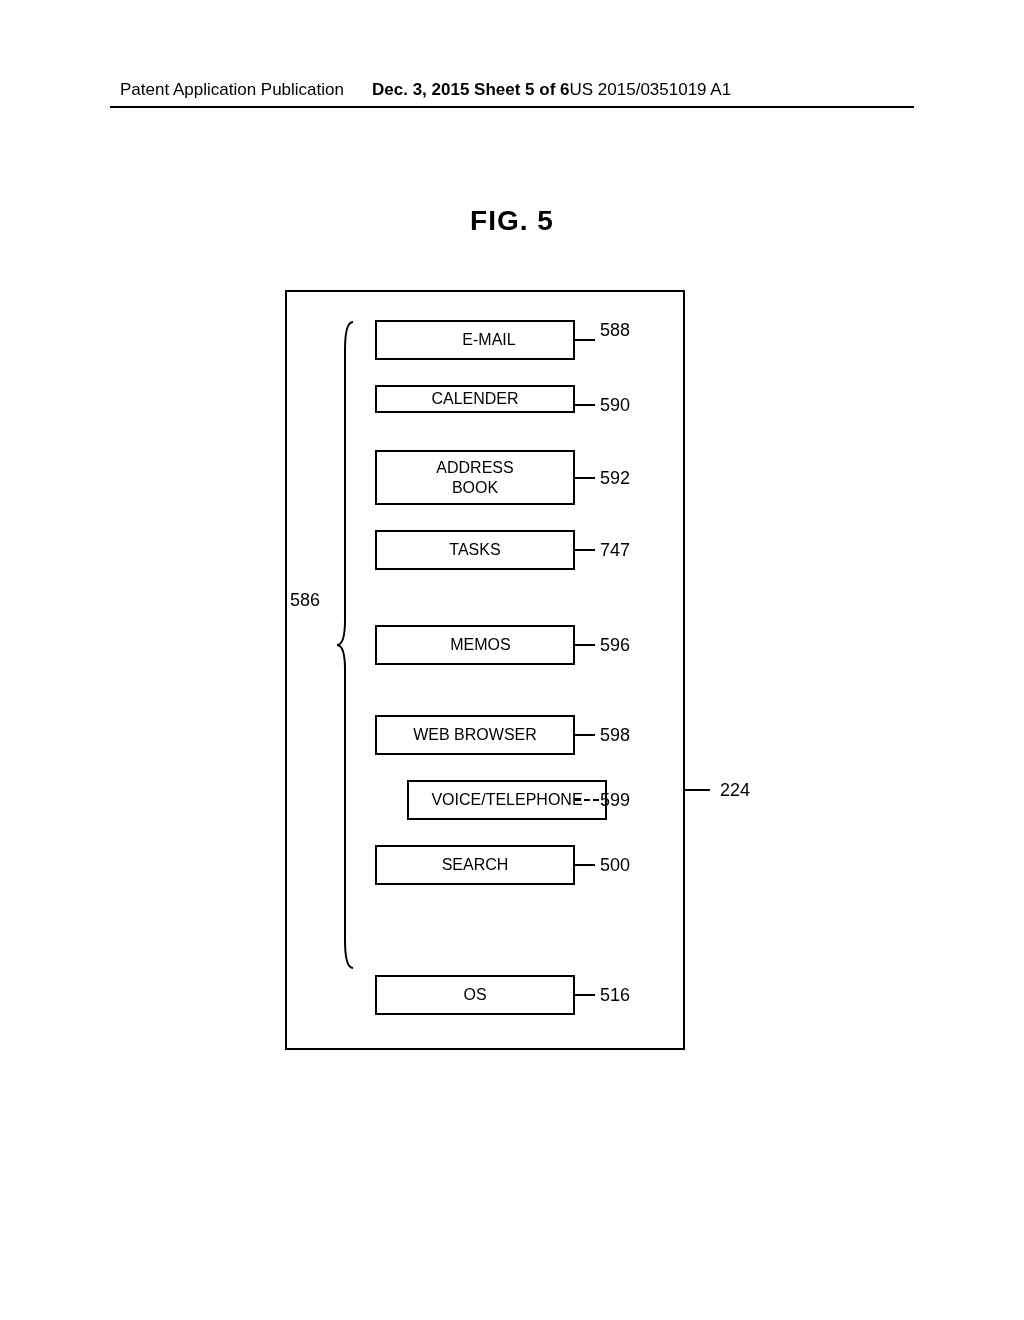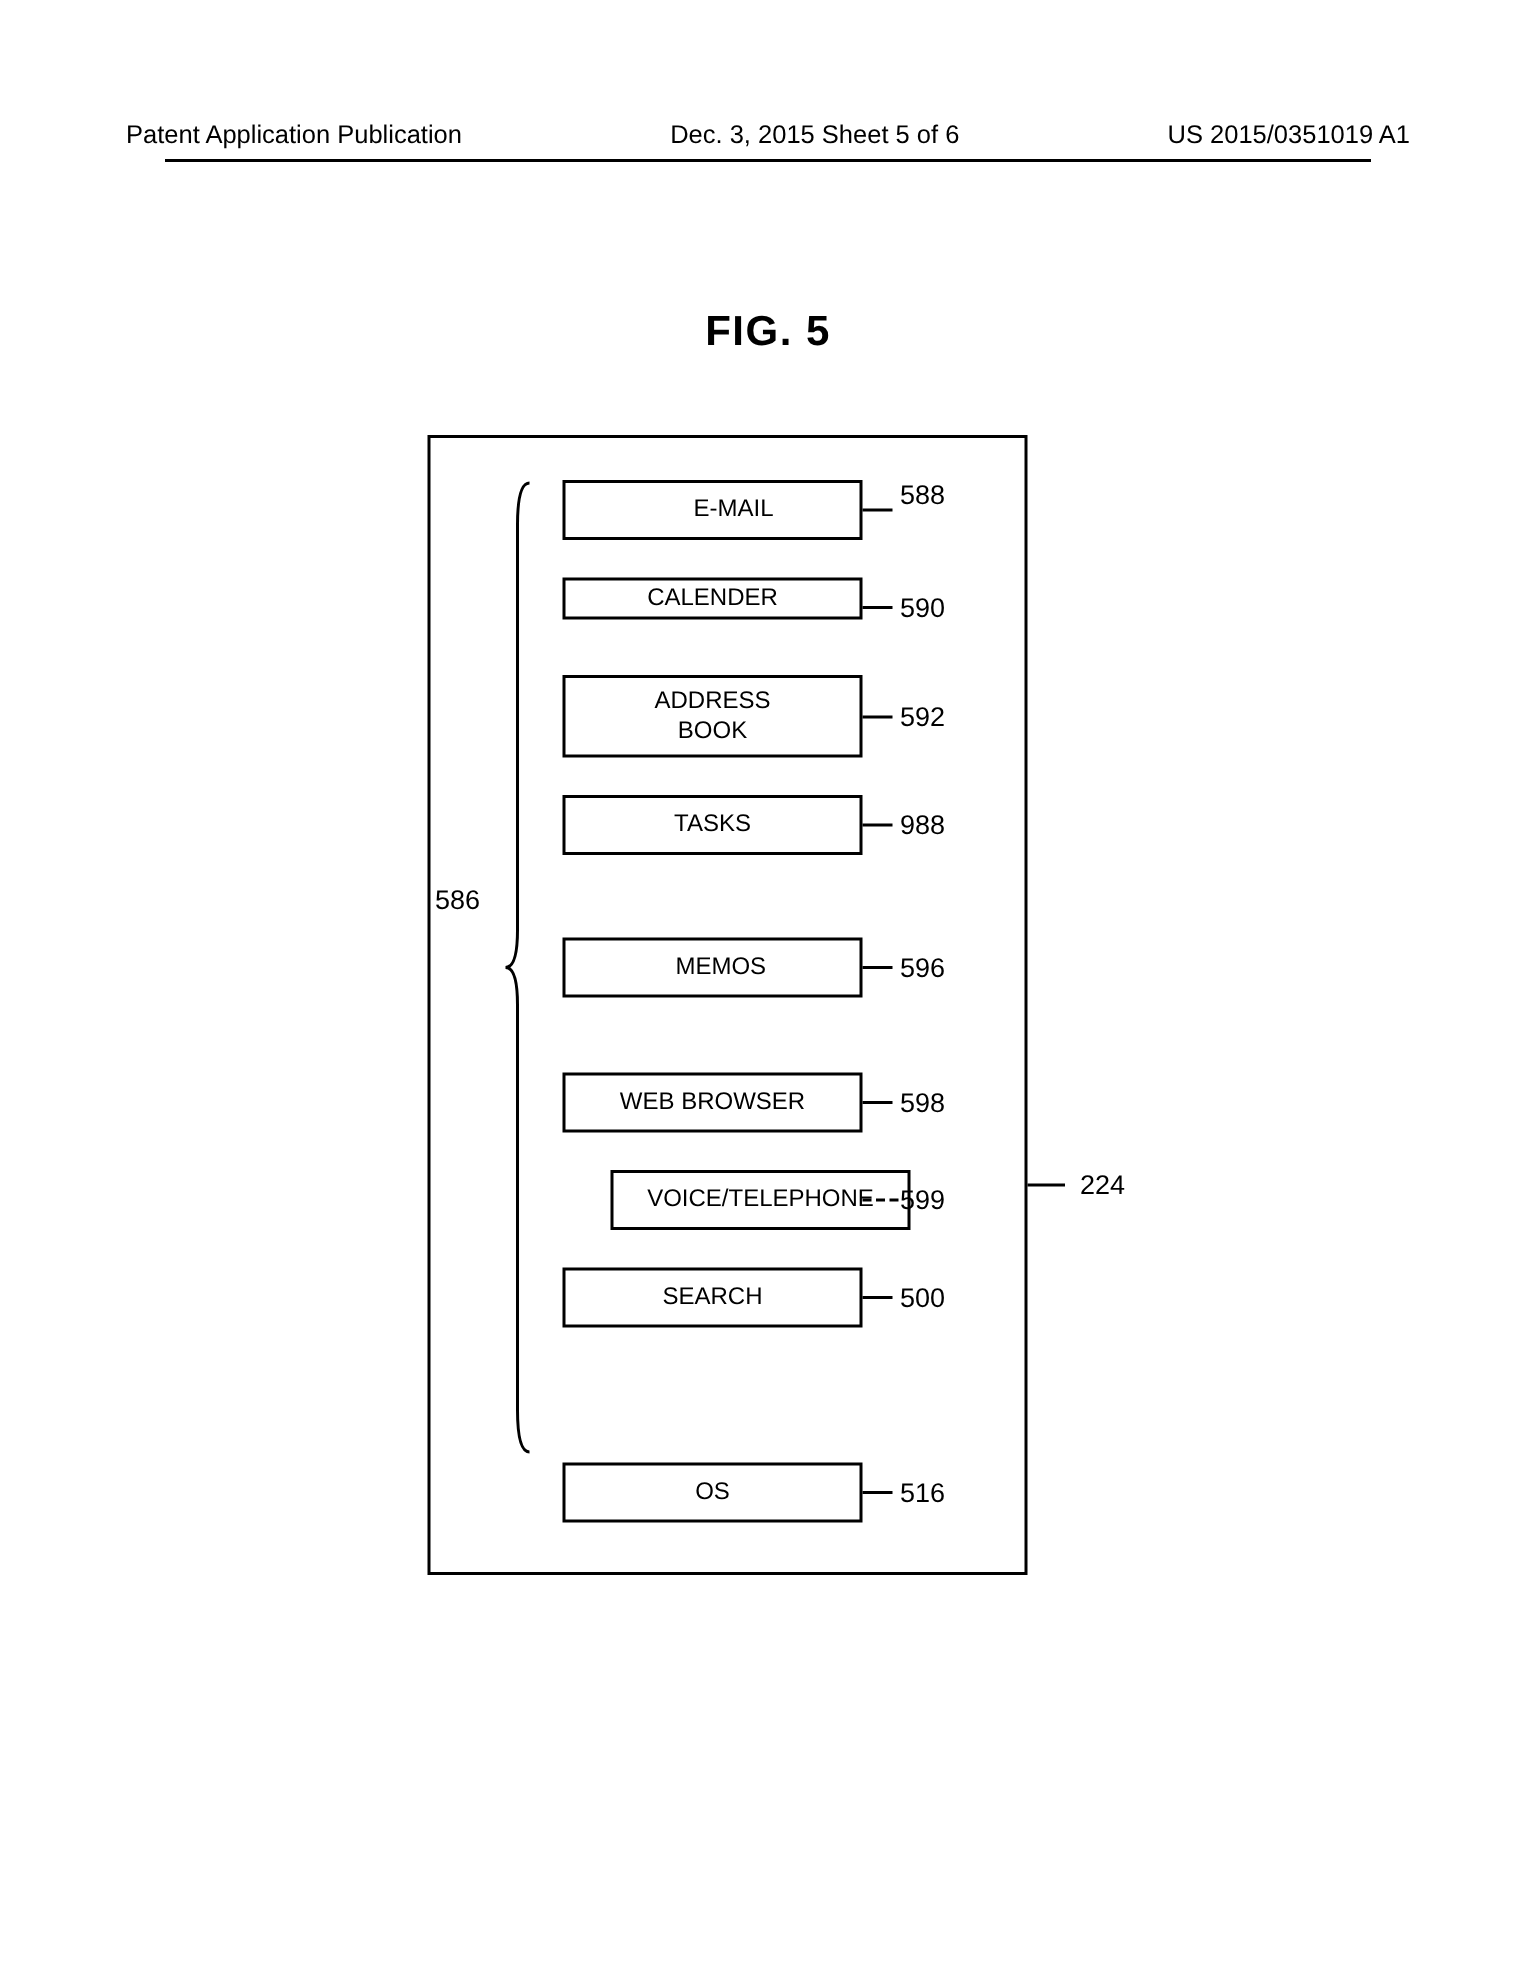--- a/index.html
+++ b/index.html
@@ -13,29 +13,30 @@
       background: white;
       font-family: Arial, Helvetica, sans-serif;
       position: relative;
     }
     .header {
       position: absolute;
       top: 80px;
       left: 0;
       width: 100%;
       display: flex;
-      justify-content: space-between;
-      padding: 0 84px;
+      justify-content: flex-start;
+      padding: 0 120px;
       font-size: 17px;
     }
     .header-left {
       font-weight: normal;
     }
     .header-center {
-      font-weight: normal;
+      font-weight: bold;
+      margin-left: 28px;
     }
     .header-right {
       font-weight: normal;
     }
     .header-line {
       position: absolute;
       top: 106px;
       left: 110px;
       right: 110px;
       border-top: 2px solid black;
@@ -187,21 +188,21 @@
 <div class="ref-line" style="top:339px;"></div>
 <div class="ref-num" style="top:320px;">588</div>
 
 <div class="ref-line" style="top:404px;"></div>
 <div class="ref-num" style="top:395px;">590</div>
 
 <div class="ref-line" style="top:477px;"></div>
 <div class="ref-num" style="top:468px;">592</div>
 
 <div class="ref-line" style="top:549px;"></div>
-<div class="ref-num" style="top:540px;">988</div>
+<div class="ref-num" style="top:540px;">747</div>
 
 <div class="ref-line" style="top:644px;"></div>
 <div class="ref-num" style="top:635px;">596</div>
 
 <div class="ref-line" style="top:734px;"></div>
 <div class="ref-num" style="top:725px;">598</div>
 
 <div class="ref-line ref-line-dashed" style="top:799px;width:24px;"></div>
 <div class="ref-num" style="top:790px;">599</div>
 

